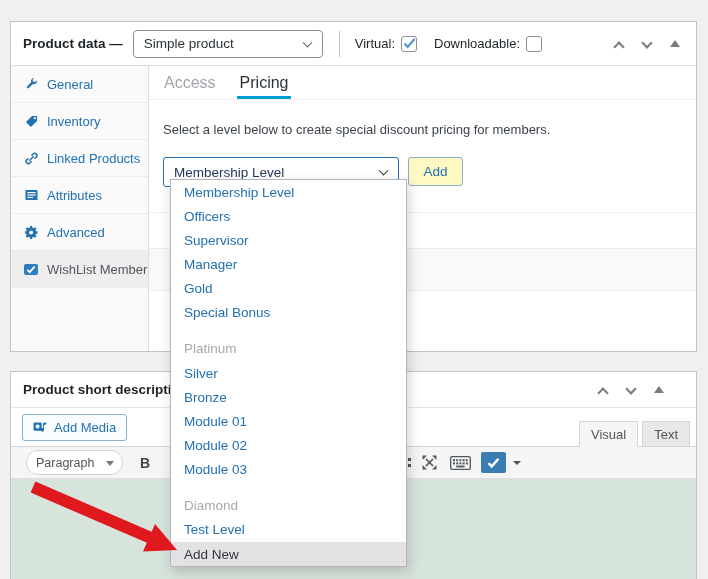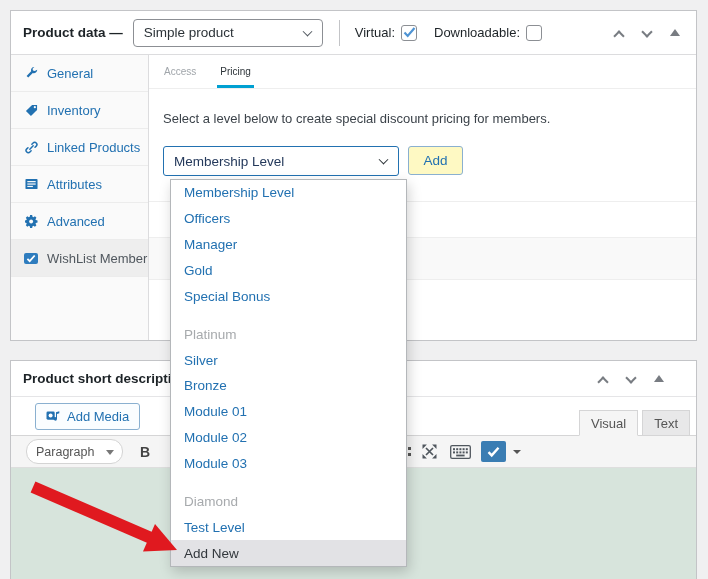--- a/index.html
+++ b/index.html
@@ -6,21 +6,21 @@
   html,body { width:708px; height:579px; }
   body {
     position: relative;
     overflow: hidden;
     background: #f0f0f1;
     font-family: "Liberation Sans", sans-serif;
     font-size: 13px;
     color: #3c434a;
   }
   
-  .panel { position:absolute; left:10px; width:687px; background:#fff; border:1px solid #c3c4c7; }
+  .panel { position:absolute; left:10px; width:687px; background:#fff; border:1px solid #c3c4c7;margin-top:11px; }
   #panel-product-data { top:10px; height:331px; }
   #panel-short-desc   { top:360px; height:260px; }
 
   
   .pd-header { height:44px; display:flex; align-items:center; padding-left:12px; border-bottom:1px solid #dcdcde; background:#fff; }
   .panel-title { font-weight:bold; font-size:13.5px; color:#1d2327; }
   .fake-select { position:relative; display:flex; align-items:center; background:#fff; border:1px solid #8c8f94; border-radius:4px; height:28px; padding:0 26px 0 10px; color:#2c3338; font-size:13.5px; cursor:pointer; }
   #product-type-select { width:190px; margin-left:10px; }
   .chev { position:absolute; right:11px; top:50%; width:7px; height:7px; border-right:1.8px solid #50575e; border-bottom:1.8px solid #50575e; transform:translateY(-70%) rotate(45deg); }
   .vsep { width:1px; height:26px; background:#c3c4c7; margin:0 15px 0 16px; }
@@ -34,34 +34,34 @@
   .tri-up { width:0; height:0; border-left:5px solid transparent; border-right:5px solid transparent; border-bottom:7px solid #787c82; cursor:pointer; }
 
   
   .pd-body { display:flex; height:285px; }
   .sidebar { width:138px; background:#fafafa; border-right:1px solid #dcdcde; }
   .side-item { height:37px; display:flex; align-items:center; gap:9px; padding-left:13px; border-bottom:1px solid #ececec; color:#2271b1; font-size:13px; cursor:pointer; }
   .side-item.active { background:#eeeeee; color:#50575e; }
   .side-item .icn { width:14px; display:flex; justify-content:center; }
   .pd-content { flex:1; position:relative; background:#fff; }
   .wlm-tabs { height:34px; border-bottom:1px solid #eee; display:flex; padding-left:12px; gap:18px; }
-  .wlm-tab { display:flex; align-items:center; padding:0 3px; font-size:10px; color:#a0a5aa; cursor:pointer; }
+  .wlm-tab { display:flex; align-items:center; padding:0 3px; font-size:16px; color:#a0a5aa; cursor:pointer; }
   .wlm-tab.active { color:#2c3338; box-shadow:inset 0 -3px 0 #00a0d2; }
   .pricing-desc { margin:22px 0 0 14px; font-size:13px; color:#3c434a; }
   .select-row { margin:20px 14px 0 14px; display:flex; gap:9px; height:30px; }
   #membership-select { width:236px; border:1.5px solid #2271b1; border-radius:3px; height:30px; color:#24395b; }
   #membership-select .chev { border-color:#2c3338; }
   .add-btn { height:29px; width:55px; border:1px solid #8ab0d0; border-radius:3px; background:#fef9c3; color:#2271b1; font-size:13.5px; display:flex; align-items:center; justify-content:center; cursor:pointer; }
   .sep-line { margin-top:25px; border-bottom:1px solid #eee; }
   .empty-row-a { height:36px; border-bottom:1px solid #eee; }
   .empty-row-b { height:42px; background:#f9f9f9; border-bottom:1px solid #eee; }
 
   
   .sd-header { height:36px; display:flex; align-items:center; padding:0 16px 0 12px; border-bottom:1px solid #e5e5e7; }
-  .media-bar { height:38px; position:relative; display:flex; align-items:center; padding-left:24px; background:#fff; }
+  .media-bar { height:38px; position:relative; display:flex; align-items:center; padding-left:11px; background:#fff; }
   .add-media-btn { height:27px; display:flex; align-items:center; gap:7px; padding:0 10px; border:1px solid #8ab0d0; border-radius:3px; background:#fafdff; color:#2271b1; font-size:13px; cursor:pointer; }
   .editor-tabs { position:absolute; right:6px; bottom:-1px; display:flex; gap:4px; }
   .etab { height:26px; padding:0 11px; display:flex; align-items:center; font-size:13px; color:#555; border:1px solid #d5d5d6; cursor:pointer; }
   .etab.active { background:#f5f5f5; border-bottom:1px solid #f5f5f5; z-index:2; }
   .etab.inactive { background:#e8e8e9; }
   .editor-toolbar { height:33px; background:#f5f5f5; border-top:1px solid #d5d5d6; border-bottom:1px solid #dedede; position:relative; display:flex; align-items:center; padding-left:15px; }
   .para-select { width:97px; height:25px; background:#fff; border:1px solid #d4d4d4; border-radius:12px; display:flex; align-items:center; padding-left:9px; font-size:12.5px; color:#555; position:relative; cursor:pointer; }
   .para-caret { position:absolute; right:8px; top:10px; width:0; height:0; border-left:4px solid transparent; border-right:4px solid transparent; border-top:5px solid #777; }
   .bold-btn { margin-left:10px; width:24px; text-align:center; font-weight:bold; font-size:14px; color:#444; cursor:pointer; }
   .tb-right { position:absolute; left:397px; top:0; height:100%; display:flex; align-items:center; }
@@ -269,20 +269,21 @@
       <div class="tb-caret"></div>
     </div>
   </div>
 
   <div class="editor-canvas"></div>
 </div>
 
 <div id="level-dropdown">
   <div class="dd-option">Membership Level</div>
   <div class="dd-option">Officers</div>
+  <div class="dd-option">Supervisor</div>
   <div class="dd-option">Manager</div>
   <div class="dd-option">Gold</div>
   <div class="dd-option">Special Bonus</div>
   <div class="dd-option disabled">Platinum</div>
   <div class="dd-option">Silver</div>
   <div class="dd-option">Bronze</div>
   <div class="dd-option">Module 01</div>
   <div class="dd-option">Module 02</div>
   <div class="dd-option">Module 03</div>
   <div class="dd-option disabled">Diamond</div>

